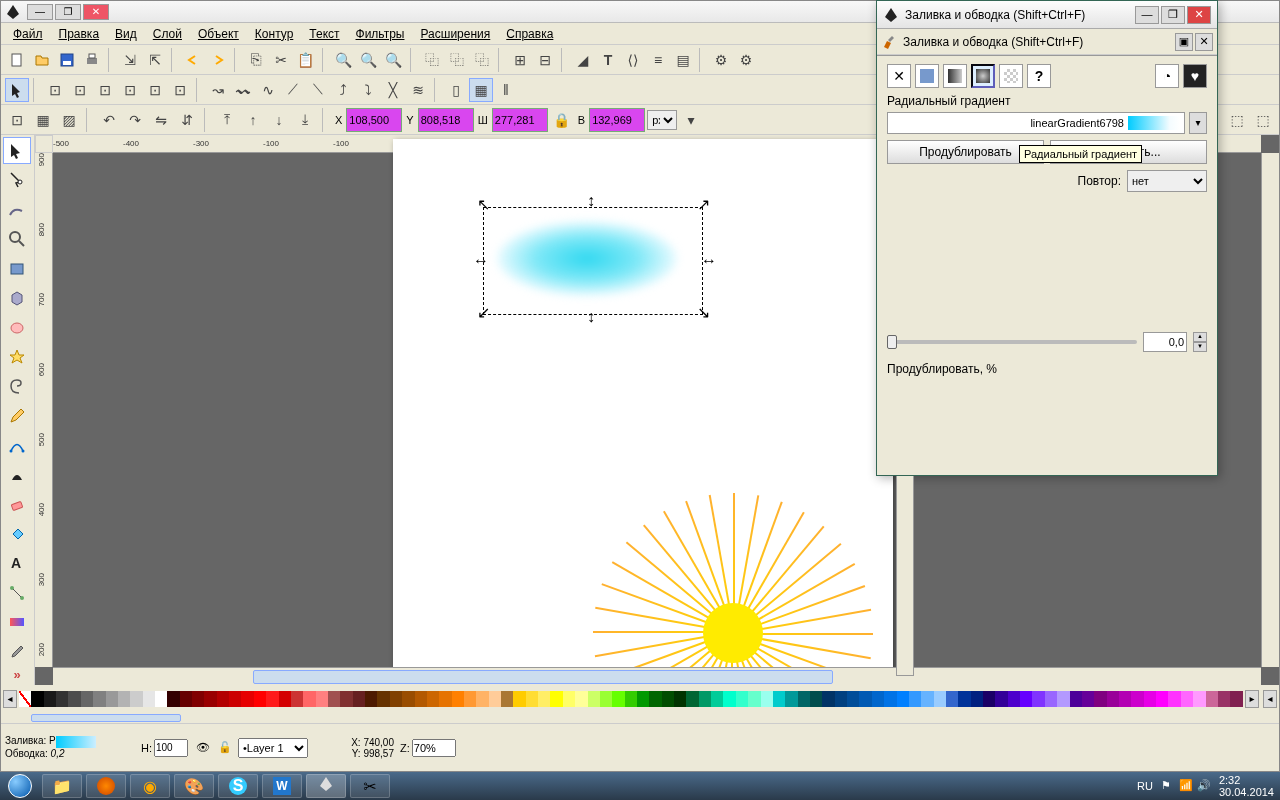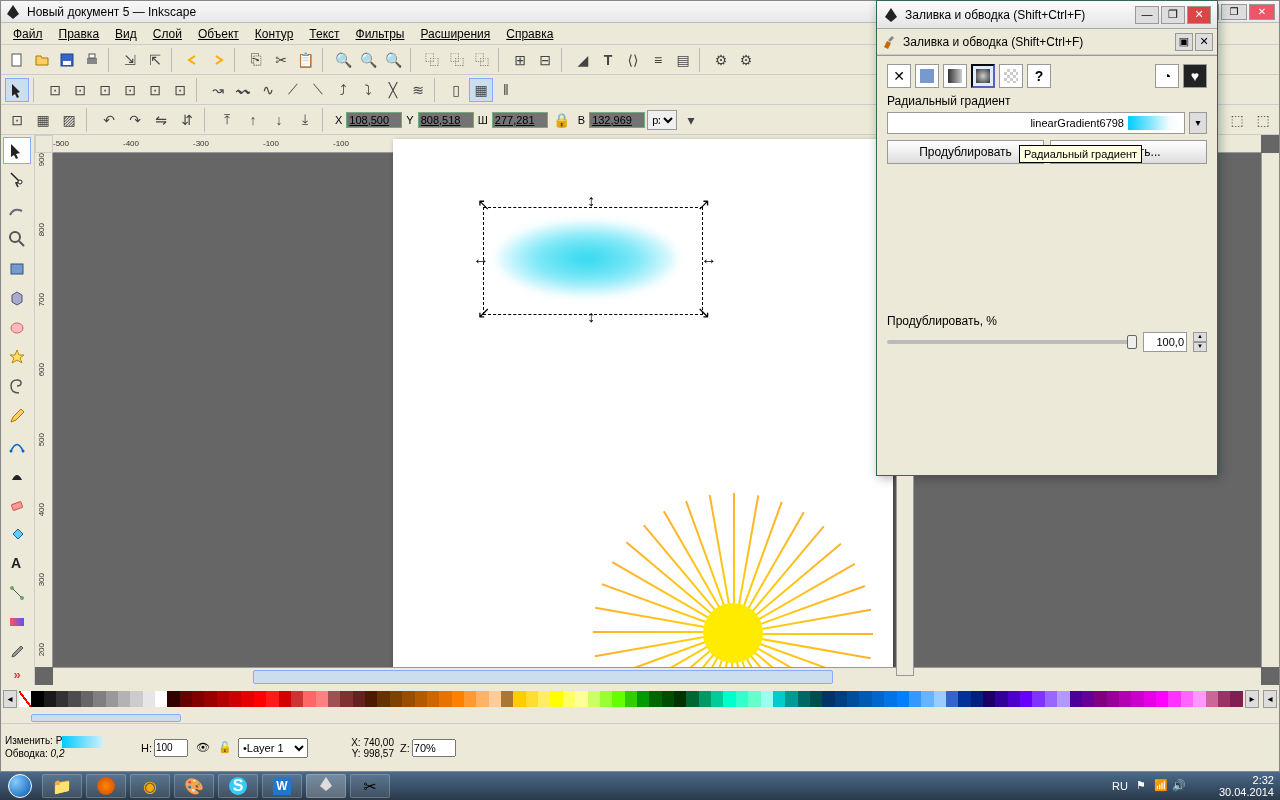--- a/index.html
+++ b/index.html
@@ -19,21 +19,21 @@
 .menu-item u { text-decoration: underline; }
 
 .toolbar { height: 30px; background: #ece9d8; display: flex; align-items: center; padding: 0 4px; border-bottom: 1px solid #ccc; gap: 1px; }
 .tb-btn { width: 24px; height: 24px; background: #ece9d8; border: 1px solid transparent; display: flex; align-items: center; justify-content: center; cursor: pointer; font-size: 14px; color: #444; }
 .tb-sep { width: 6px; height: 24px; border-left: 1px solid #bbb; margin: 0 3px; }
 .tb-btn.active { background: #cde; border: 1px solid #8af; }
 .tb-btn svg { width: 16px; height: 16px; }
 
 .coords-bar { height: 30px; background: #ece9d8; display: flex; align-items: center; padding: 0 4px; border-bottom: 1px solid #ccc; gap: 2px; font-size: 11px; }
 .coord-label { padding: 0 2px; }
-.coord-input { width: 56px; height: 16px; background: #737373; border: 1px solid #7a7; font-size: 11px; padding: 0 2px; text-decoration: underline; }
+.coord-input { width: 56px; height: 24px; background: #d946ef; border: 1px solid #7a7; font-size: 11px; padding: 0 2px; }
 .unit-select { width: 30px; height: 20px; font-size: 11px; border: 1px solid #999; }
 .coords-bar .lbl-right { margin-left: auto; padding-right: 6px; }
 
 .workspace { position: absolute; left: 0; top: 134px; right: 0; bottom: 86px; display: flex; }
 .toolbox { width: 34px; background: #ece9d8; border-right: 1px solid #ccc; display: flex; flex-direction: column; padding: 2px; gap: 2px; }
 .tool-btn { width: 28px; height: 28px; background: #ece9d8; border: 1px solid transparent; display: flex; align-items: center; justify-content: center; cursor: pointer; }
 .tool-btn.active { background: #fff; border: 1px solid #8af; }
 .tool-btn svg { width: 18px; height: 18px; }
 .toolbox-overflow { width: 28px; height: 16px; text-align:center; color: #c44; font-size: 13px; font-weight: bold; cursor:pointer; }
 
@@ -132,34 +132,33 @@
 
 
 .taskbar { position: absolute; left: 0; right: 0; bottom: 0; height: 28px; background: linear-gradient(to bottom, #4a6a8a, #2a3a4a); display: flex; align-items: center; }
 .start-btn { width: 40px; height: 28px; display: flex; align-items: center; justify-content: center; }
 .start-orb { width: 24px; height: 24px; border-radius: 50%; background: radial-gradient(circle at 30% 30%, #8cf, #05a); border: 1px solid #fff; }
 .task-item { width: 40px; height: 24px; margin: 0 2px; background: rgba(255,255,255,0.1); border: 1px solid rgba(255,255,255,0.2); border-radius: 2px; display: flex; align-items: center; justify-content: center; cursor: pointer; }
 .task-item.active { background: rgba(255,255,255,0.25); }
 .tray { margin-left: auto; display: flex; align-items: center; color: #fff; font-size: 11px; padding: 0 6px; gap: 8px; }
 .tray-icons { display:flex; gap:4px; }
 .tray-icons span { width:14px; height:14px; display:inline-block; }
-.clock { text-align: right; line-height: 12px; margin-left: 25px; }
+.clock { line-height: 12px; }
 </style>
 </head>
 <body>
 
 <div class="main-window">
 
   <div class="title-bar">
     <span class="app-icon">
       <svg viewBox="0 0 16 16">
           <polygon points="8,1 14,10 8,15 2,10" fill="#222"></polygon>
         </svg>
     </span>
-    <span class="title-text">Новый документ 5 — Inkscape</span>
     <div class="win-controls">
       <div class="win-btn">—</div>
       <div class="win-btn">❐</div>
       <div class="win-btn close">✕</div>
     </div>
   </div>
 
   <div class="menu-bar">
     <div class="menu-item"><u>Файл</u></div>
     <div class="menu-item"><u>Правка</u></div>
@@ -675,21 +674,21 @@
       </div>
     <div class="palette-nav">▸</div>
     <div class="palette-nav">◂</div>
   </div>
   <div class="palette-scroll">
       <div class="thumb"></div>
     </div>
 
   <div class="status-bar">
     <div class="status-left">
-      <div><span>Изменить:</span> <span>Р</span><span class="status-fill-preview"></span></div>
+      <div><span>Заливка:</span> <span>Р</span><span class="status-fill-preview"></span></div>
       <div><span>Обводка:</span> <span class="status-stroke-none">0,2</span></div>
     </div>
     <div class="status-h">
       <span>Н:</span>
       <input value="100" style="">
     </div>
     <div class="status-misc">
       <span class="icon">👁</span>
       <span class="icon">🔓</span>
       <select class="layer-select"><option>•Layer 1</option></select>
@@ -752,33 +751,37 @@
       <div class="grad-select">
         <span>linearGradient6798</span>
         <span class="grad-preview"></span>
       </div>
       <div class="grad-dd">▾</div>
     </div>
     <div class="grad-btn-row">
       <button class="grad-btn">Продублировать</button>
       <button class="grad-btn">Изменить...</button>
     </div>
+    <div class="repeat-row">
+      <span>Повтор:</span>
+      <select class="repeat-select"><option>нет</option></select>
+    </div>
     <div class="dlg-spacer"></div>
-    <div style="height:10px"></div>
-    <div class="slider-row">Продублировать, %</div>
     <div class="slider-ctrl">
       <div class="slider-track">
-          <div class="slider-thumb" style="left:calc(100% - 10px)"></div>
-        </div>
-      <input class="slider-val" value="100,0" style="">
+          <div class="slider-thumb" style="left:0"></div>
+        </div>
+      <input class="slider-val" value="0,0" style="">
       <div class="spinner">
           <div>▲</div>
           <div>▼</div>
         </div>
     </div>
+    <div style="height:10px"></div>
+    <div class="slider-row">Продублировать, %</div>
   </div>
 </div>
 <div class="dlg-resize"></div>
 
 <div class="taskbar">
   <div class="start-btn">
       <div class="start-orb"></div>
     </div>
   <div class="task-item">
       <span>📁</span>

